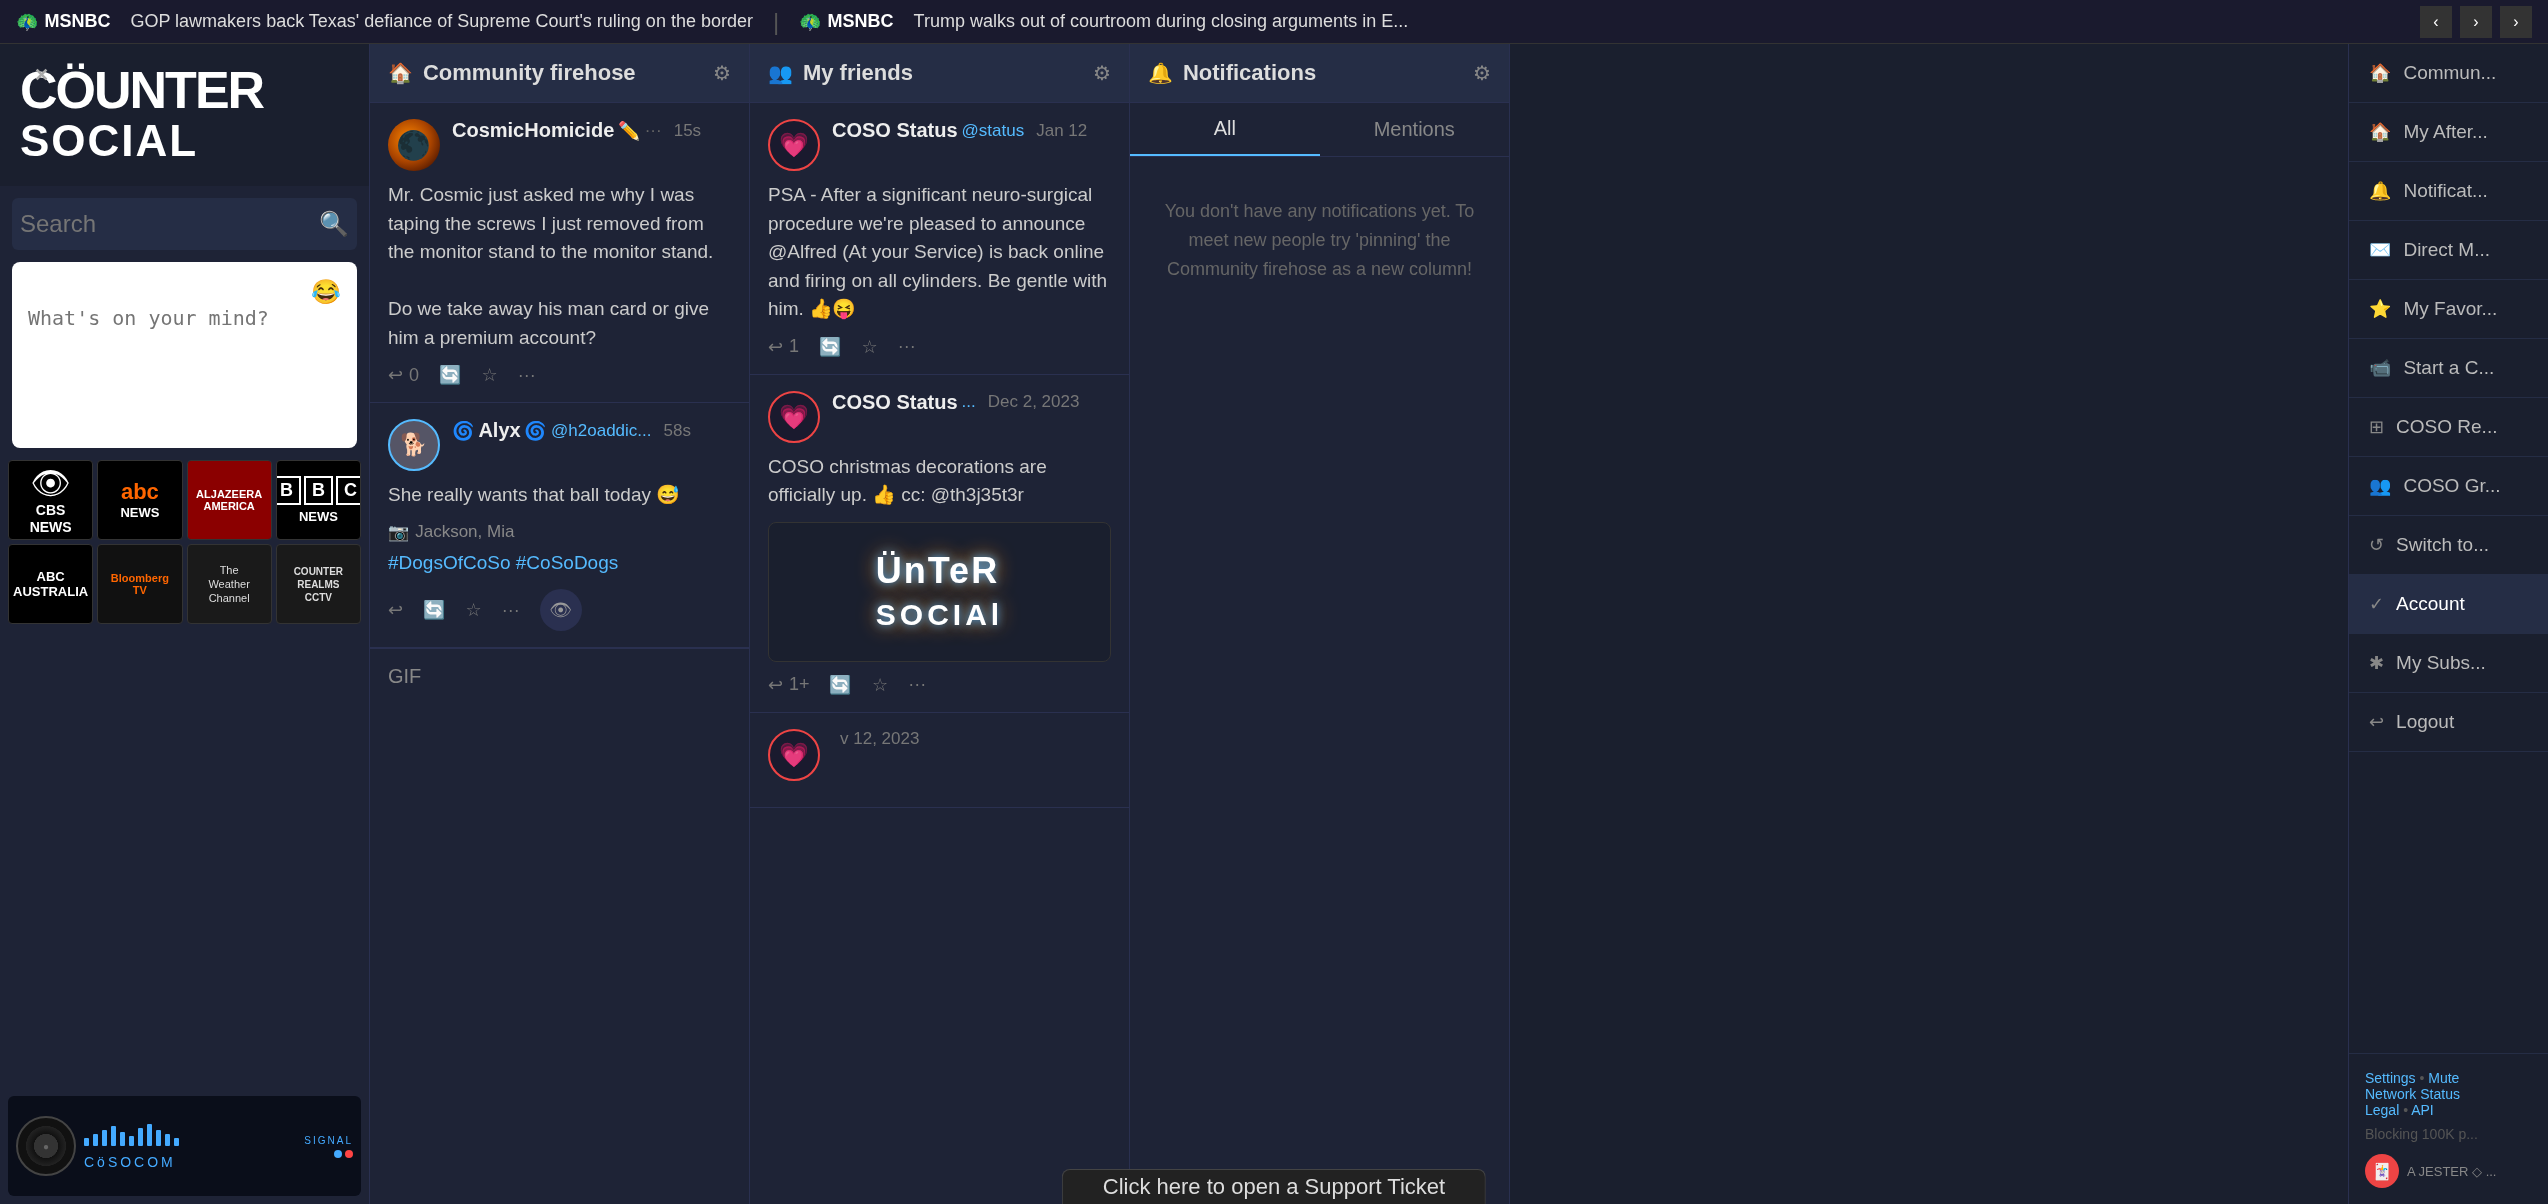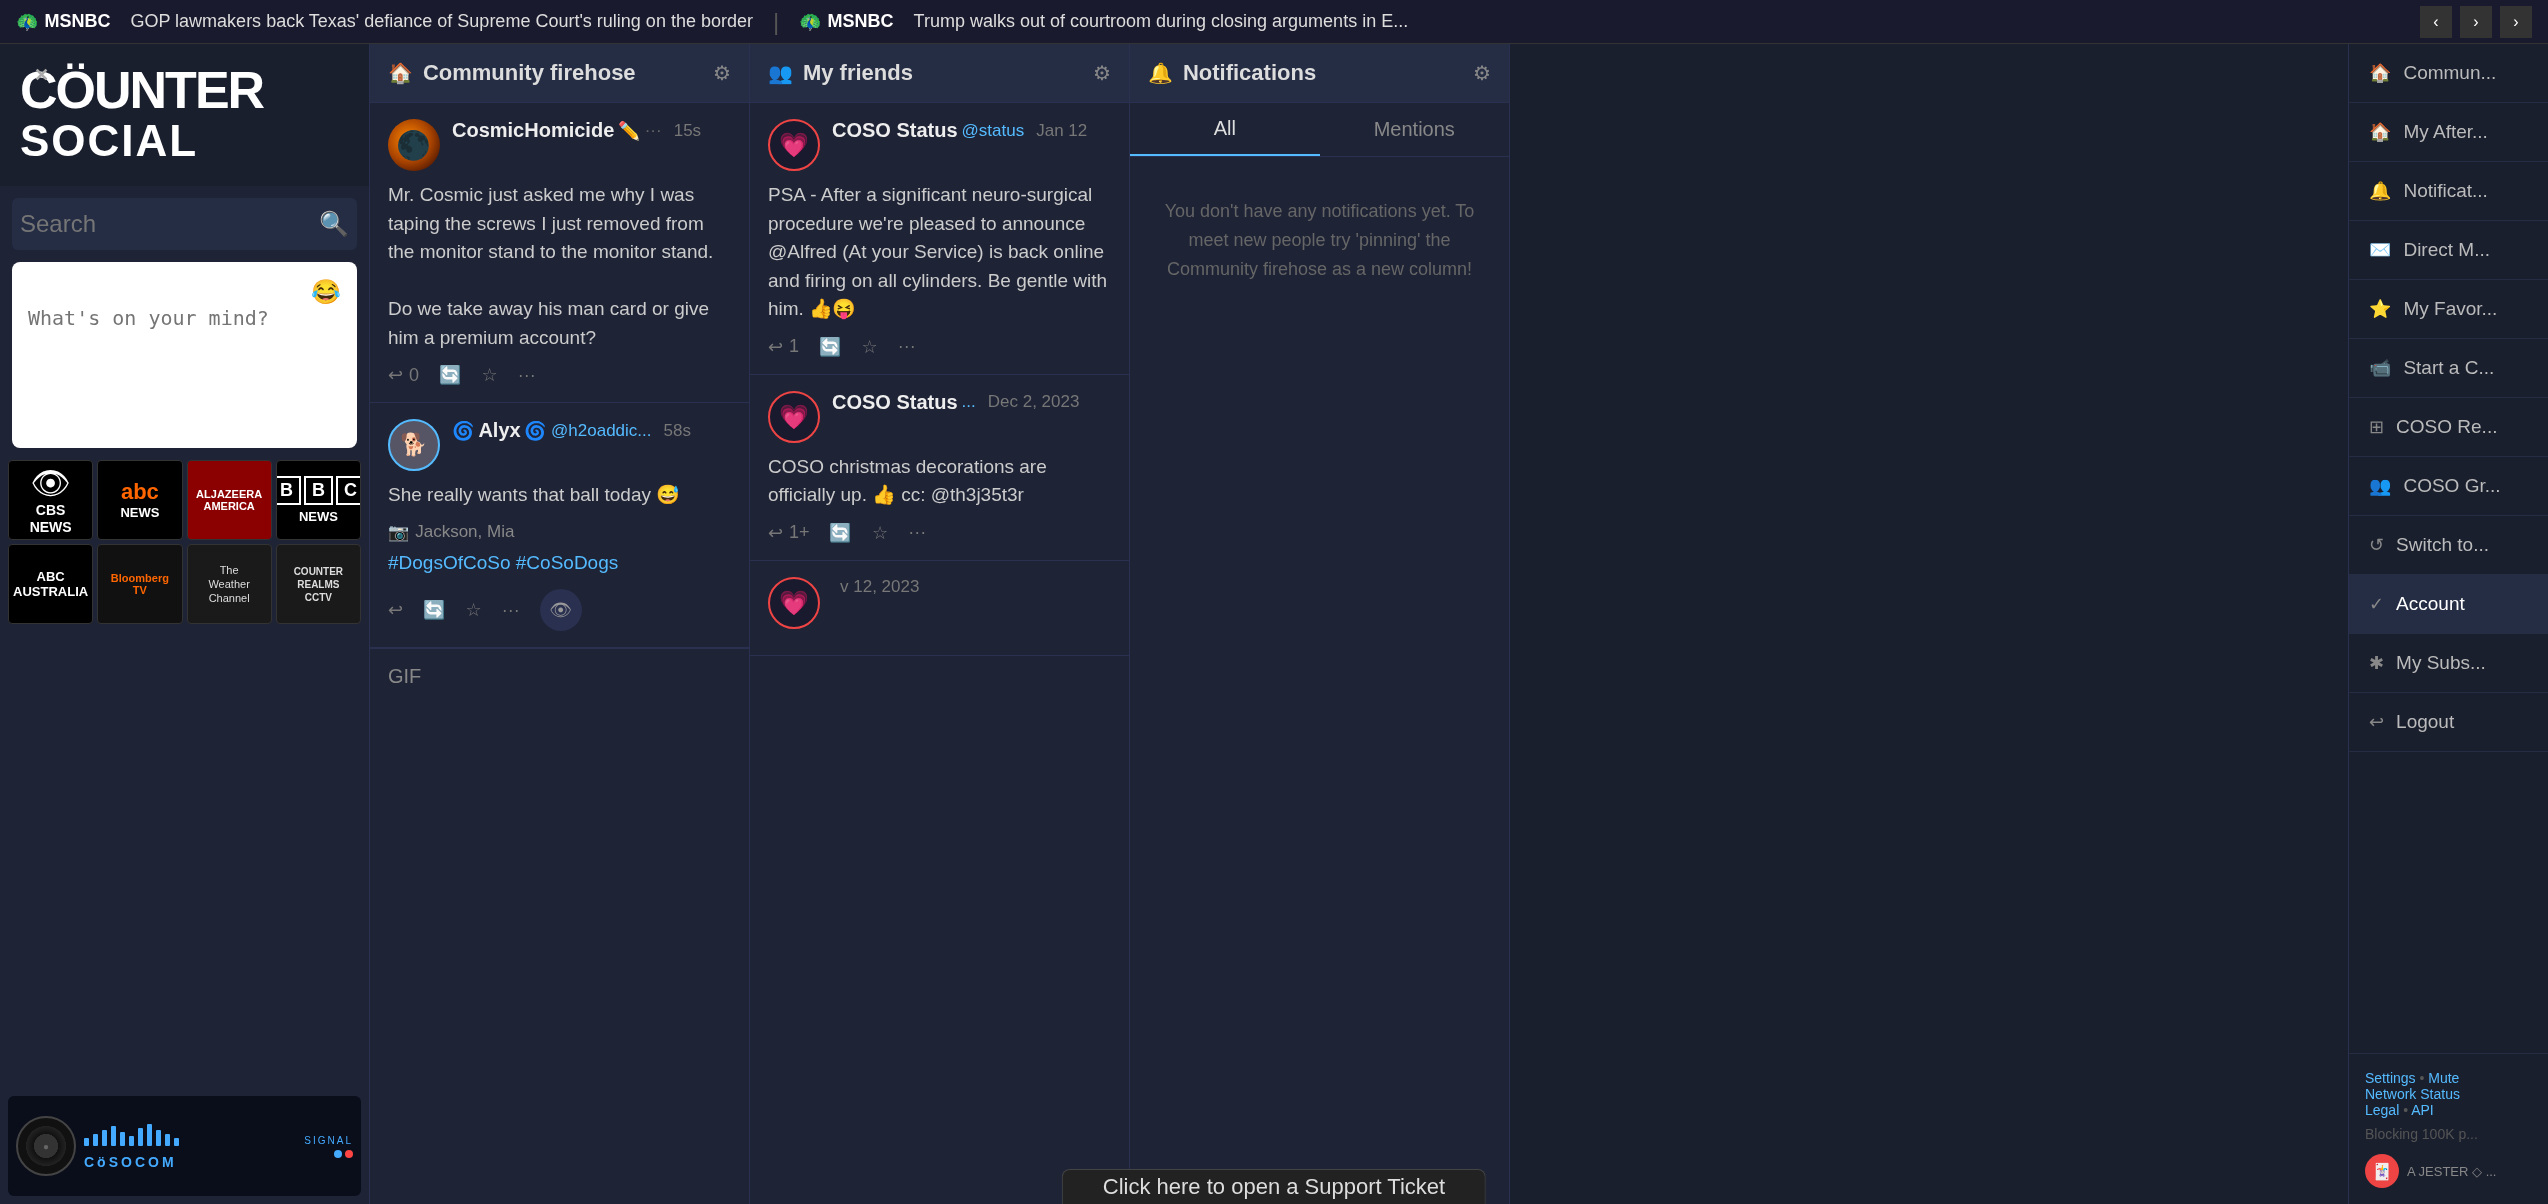--- a/index.html
+++ b/index.html
@@ -602,21 +602,21 @@
           <div style="width:5px;height:16px;background:#4af;border-radius:1px;"></div>
           <div style="width:5px;height:20px;background:#4af;border-radius:1px;"></div>
           <div style="width:5px;height:14px;background:#4af;border-radius:1px;"></div>
           <div style="width:5px;height:10px;background:#4af;border-radius:1px;"></div>
           <div style="width:5px;height:18px;background:#4af;border-radius:1px;"></div>
           <div style="width:5px;height:22px;background:#4af;border-radius:1px;"></div>
           <div style="width:5px;height:16px;background:#4af;border-radius:1px;"></div>
           <div style="width:5px;height:12px;background:#4af;border-radius:1px;"></div>
           <div style="width:5px;height:8px;background:#4af;border-radius:1px;"></div>
         </div>
-        <div style="display:flex; gap:6px; align-items:center; margin-top:4px;font-weight:bold;">
+        <div style="display:flex; gap:6px; align-items:center; margin-top:4px;">
           <span class="cosocom-text">CöSOCOM</span>
         </div>
       </div>
       <div style="display:flex; flex-direction:column; align-items:flex-end;">
         <span class="signal-label">SIGNAL</span>
         <div style="display:flex; gap:3px; margin-top:4px;">
           <div style="width:8px;height:8px;border-radius:50%;background:#4af;"></div>
           <div style="width:8px;height:8px;border-radius:50%;background:#f44;"></div>
         </div>
       </div>
@@ -737,20 +737,26 @@
                 <span class="post-author">COSO Status</span>
                 <span class="post-handle">...</span>
                 <span class="post-time">Dec 2, 2023</span>
               </div>
             </div>
           </div>
           <div class="post-content">
             COSO christmas decorations are officially up. 👍 cc: @th3j35t3r
           </div>
 
+          <div class="coso-image-preview">
+            <div style="font-size:36px; font-weight:900; color:#fff; letter-spacing:2px; text-shadow: 0 0 10px #4af, 0 0 20px #f80;">
+              <span style="color:#fff;">ÜnTeR</span><br>
+              <span style="color:#fff; font-size:30px; letter-spacing:4px;">SOCIAl</span>
+            </div>
+          </div>
           <div class="post-actions">
             <button class="action-btn">↩ <span>1+</span></button>
             <button class="action-btn">🔄</button>
             <button class="action-btn">☆</button>
             <button class="action-btn">···</button>
           </div>
         </div>
 
         <div class="post">
           <div class="post-header">

